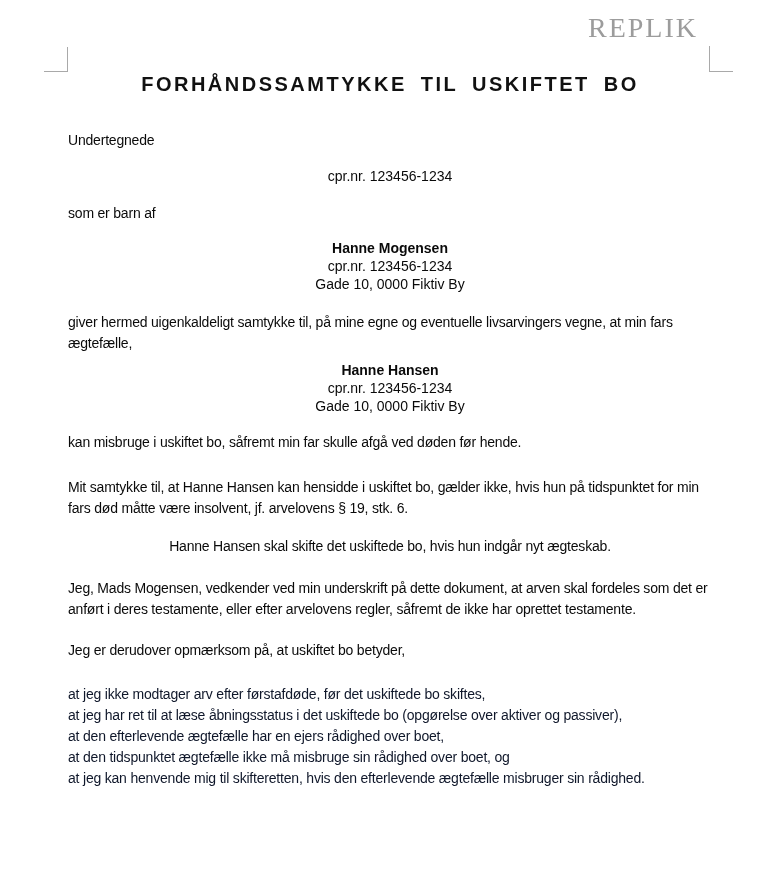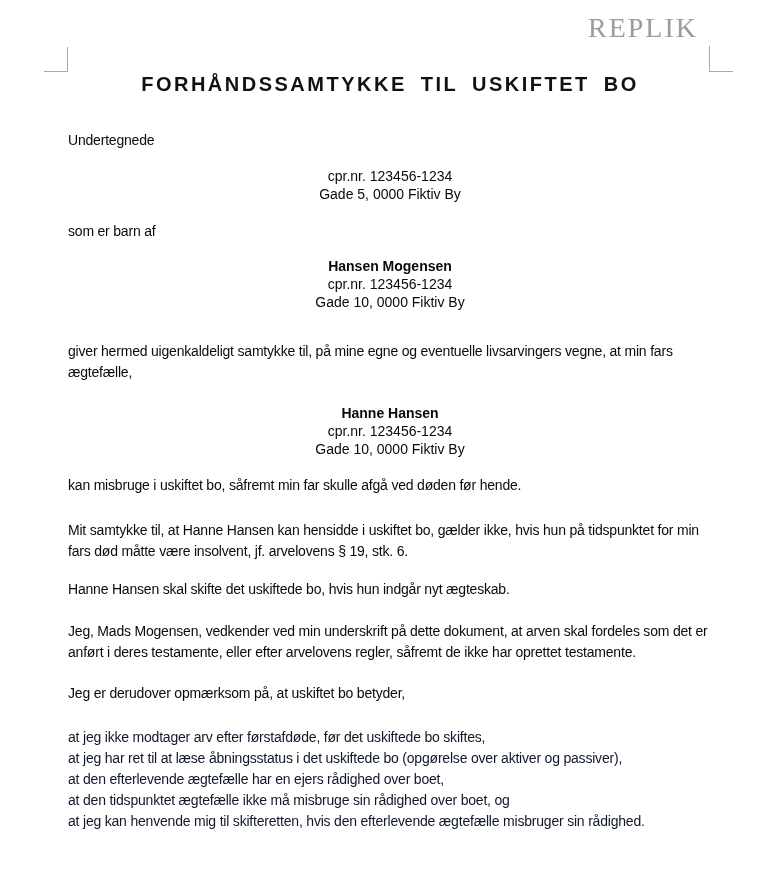--- a/index.html
+++ b/index.html
@@ -76,25 +76,25 @@
     line-height: 21px;
     letter-spacing: -0.2px;
     white-space: pre;
     color: #0f172a;
   }
   
   .mt-undertegnede { margin-top: 32px; }
   .mt-name1        { margin-top: 16px; }
   .mt-barn         { margin-top: 18px; }
   .mt-name2        { margin-top: 15px; }
-  .mt-giver        { margin-top: 30px; }
-  .mt-name3        { margin-top: 21px; }
+  .mt-giver        { margin-top: 19px; }
+  .mt-name3        { margin-top: 7px; }
   .mt-kan          { margin-top: 17px; }
   .mt-mit          { margin-top: 24px; }
-  .mt-skifte       { margin-top: 17px; }
+  .mt-skifte       { margin-top: 17px; text-align: center; }
   .mt-vedkender    { margin-top: 21px; }
   .mt-derudover    { margin-top: 20px; }
   .mt-list         { margin-top: 23px; }
 </style>
 </head>
 <body>
 
 <div class="page">
 
   <div class="fold-mark fold-left"></div>
@@ -103,27 +103,26 @@
   <div class="logo">REPLIK</div>
 
   <div class="content">
 
     <h1 class="title">FORHÅNDSSAMTYKKE TIL USKIFTET BO</h1>
 
     <p class="body-text mt-undertegnede">Undertegnede</p>
 
     <div class="party mt-name1">
       <div class="party-line">cpr.nr. 123456-1234</div>
-      <div class="party-line">Gade 5, 0000 Fiktiv By</div>
     </div>
 
     <p class="body-text mt-barn">som er barn af</p>
 
     <div class="party mt-name2">
-      <div class="party-name">Hansen Mogensen</div>
+      <div class="party-name">Hanne Mogensen</div>
       <div class="party-line">cpr.nr. 123456-1234</div>
       <div class="party-line">Gade 10, 0000 Fiktiv By</div>
     </div>
 
     <p class="body-text mt-giver">giver hermed uigenkaldeligt samtykke til, på mine egne og eventuelle livsarvingers vegne, at min fars
 ægtefælle,</p>
 
     <div class="party mt-name3">
       <div class="party-name">Hanne Hansen</div>
       <div class="party-line">cpr.nr. 123456-1234</div>

